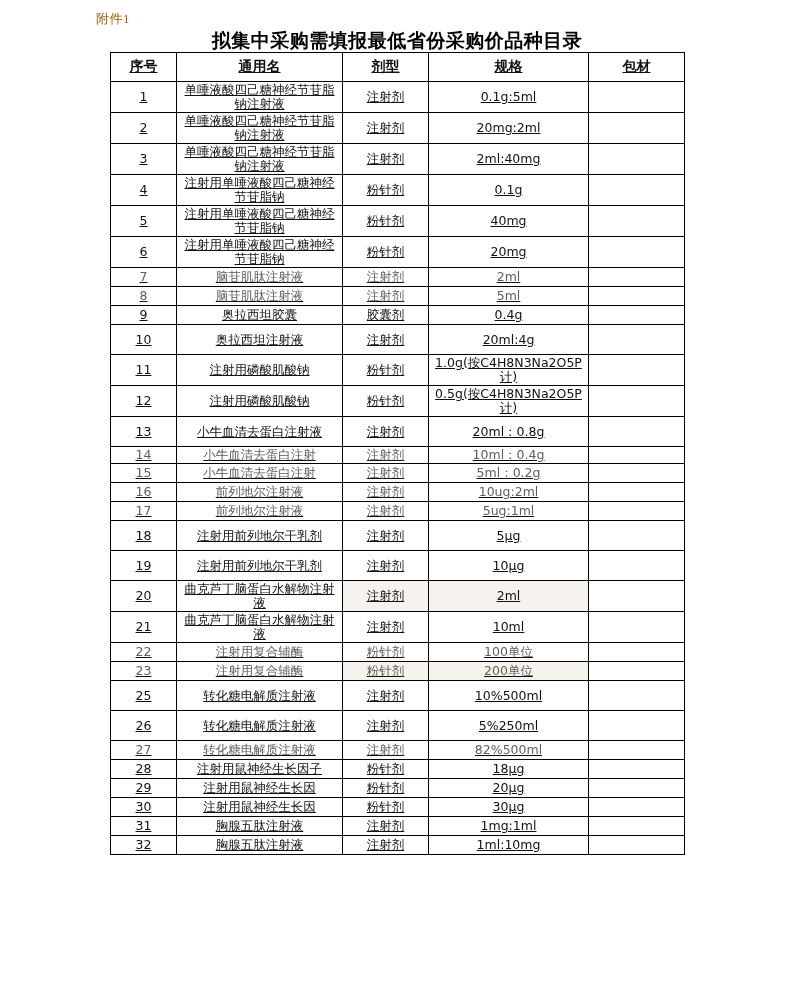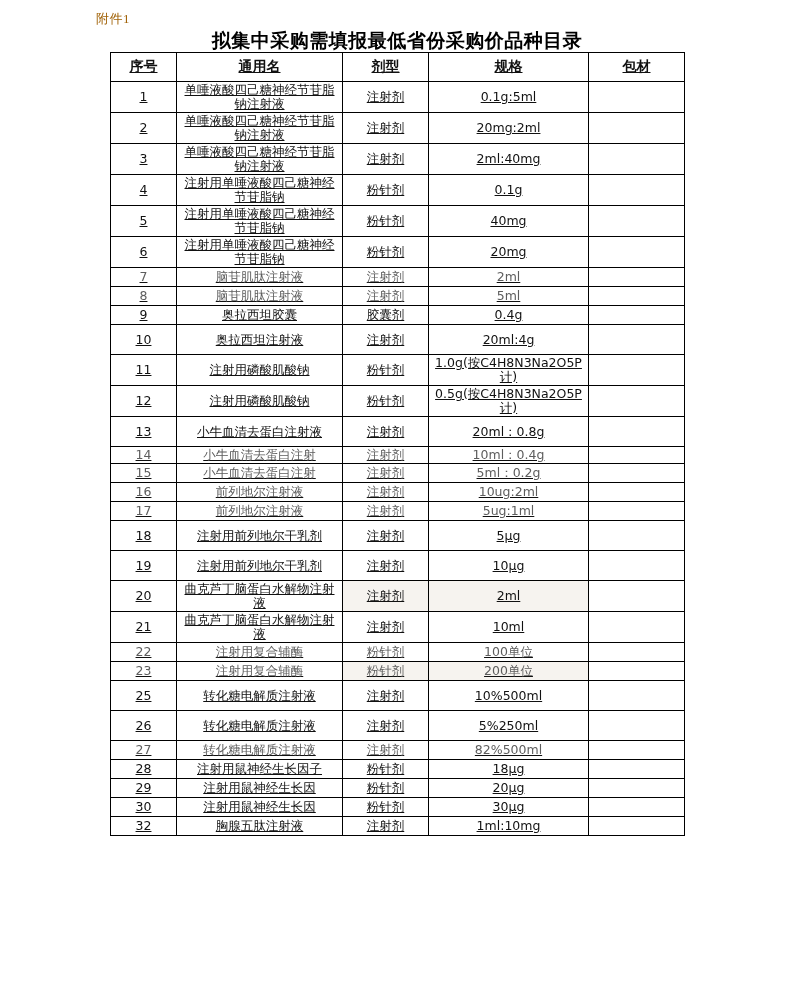--- a/index.html
+++ b/index.html
@@ -314,20 +314,27 @@
           <td class="cell-pack"></td>
         </tr>
         <tr style="height: 19px;">
           <td class="cell-no">30</td>
           <td class="cell-name">注射用鼠神经生长因</td>
           <td class="cell-form">粉针剂</td>
           <td class="cell-spec">30μg</td>
           <td class="cell-pack"></td>
         </tr>
         <tr style="height: 19px;">
+          <td class="cell-no">31</td>
+          <td class="cell-name">胸腺五肽注射液</td>
+          <td class="cell-form">注射剂</td>
+          <td class="cell-spec">1mg:1ml</td>
+          <td class="cell-pack"></td>
+        </tr>
+        <tr style="height: 19px;">
           <td class="cell-no">32</td>
           <td class="cell-name">胸腺五肽注射液</td>
           <td class="cell-form">注射剂</td>
           <td class="cell-spec">1ml:10mg</td>
           <td class="cell-pack"></td>
         </tr>
       </tbody>
   </table>
 
 </div>

